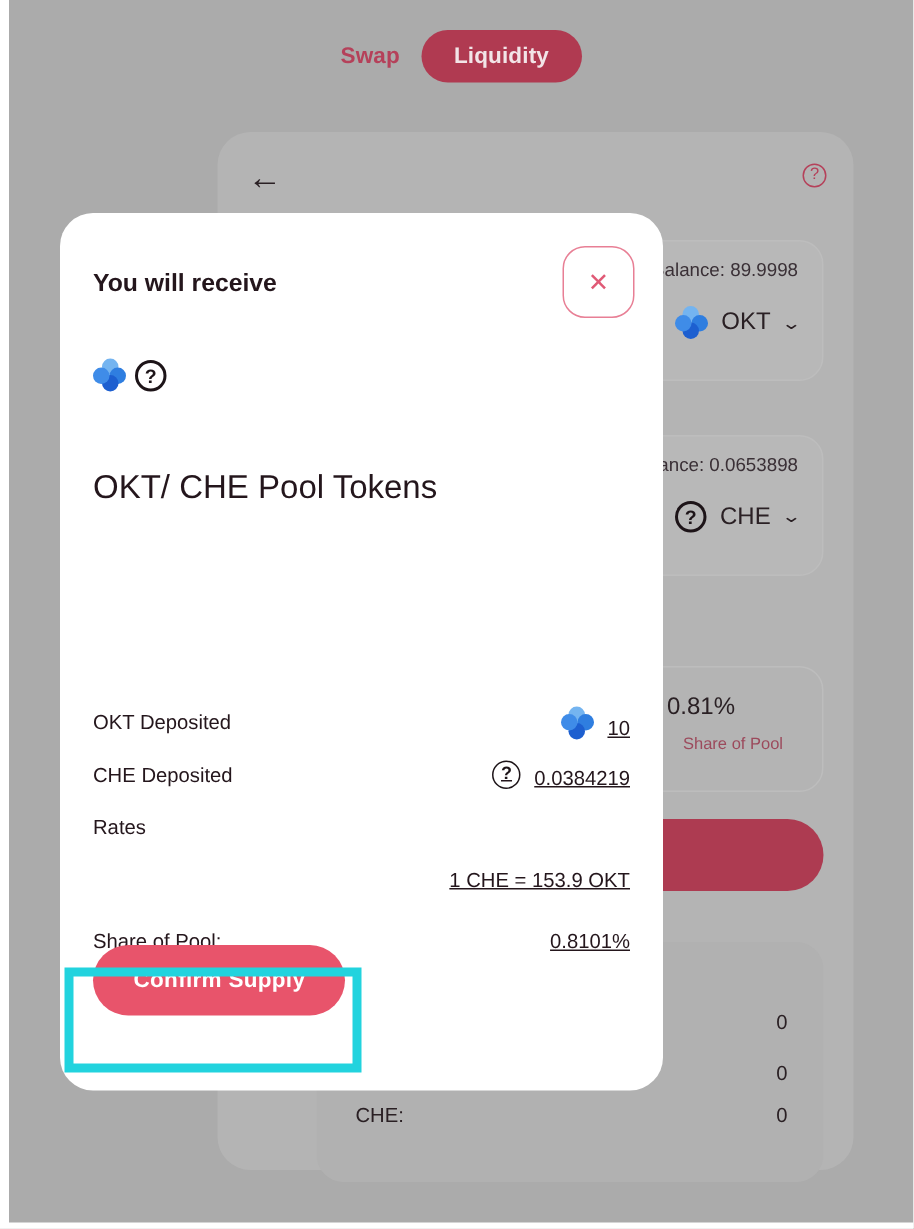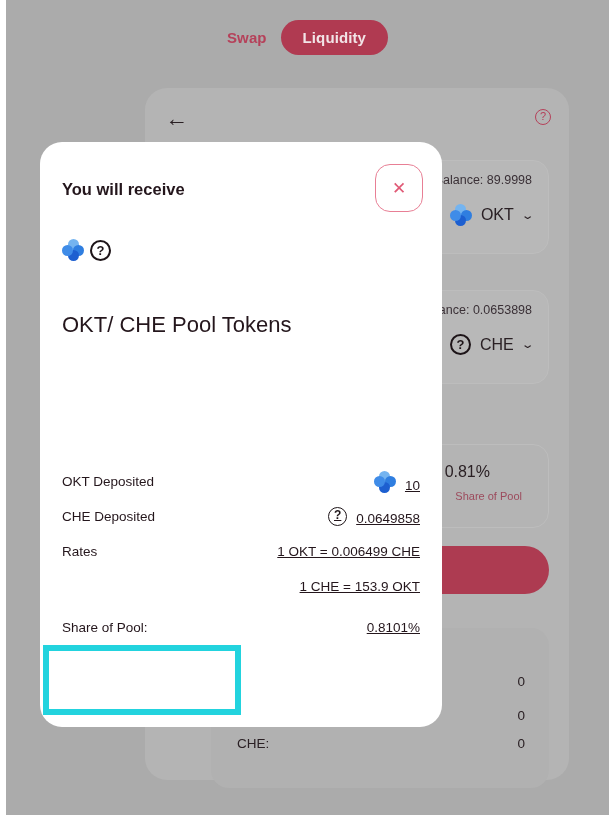--- a/index.html
+++ b/index.html
@@ -412,32 +412,34 @@
               <i class="b"></i>
               <i class="l"></i>
             </span>
           <span>10</span>
         </span>
       </div>
       <div class="detail-row">
         <span class="detail-lbl">CHE Deposited</span>
         <span class="detail-val">
           <span class="q-icon sm">?</span>
-          <span>0.0649858</span>
+          <span>0.0384219</span>
         </span>
       </div>
       <div class="detail-row">
         <span class="detail-lbl">Rates</span>
-        <span class="detail-val">1 OKT = 0.006499  CHE</span>
       </div>
       <div class="detail-row sub">
         <span class="detail-val">1  CHE = 153.9 OKT</span>
       </div>
       <div class="detail-row" style="margin-top:6px;">
         <span class="detail-lbl">Share of Pool:</span>
         <span class="detail-val">0.8101%</span>
       </div>
     </div>
 
+    <div class="confirm-wrap">
+      <button class="confirm-btn">Confirm Supply</button>
+    </div>
   </div>
 
   <div id="highlight"></div>
 </div>
 
 </body></html>

